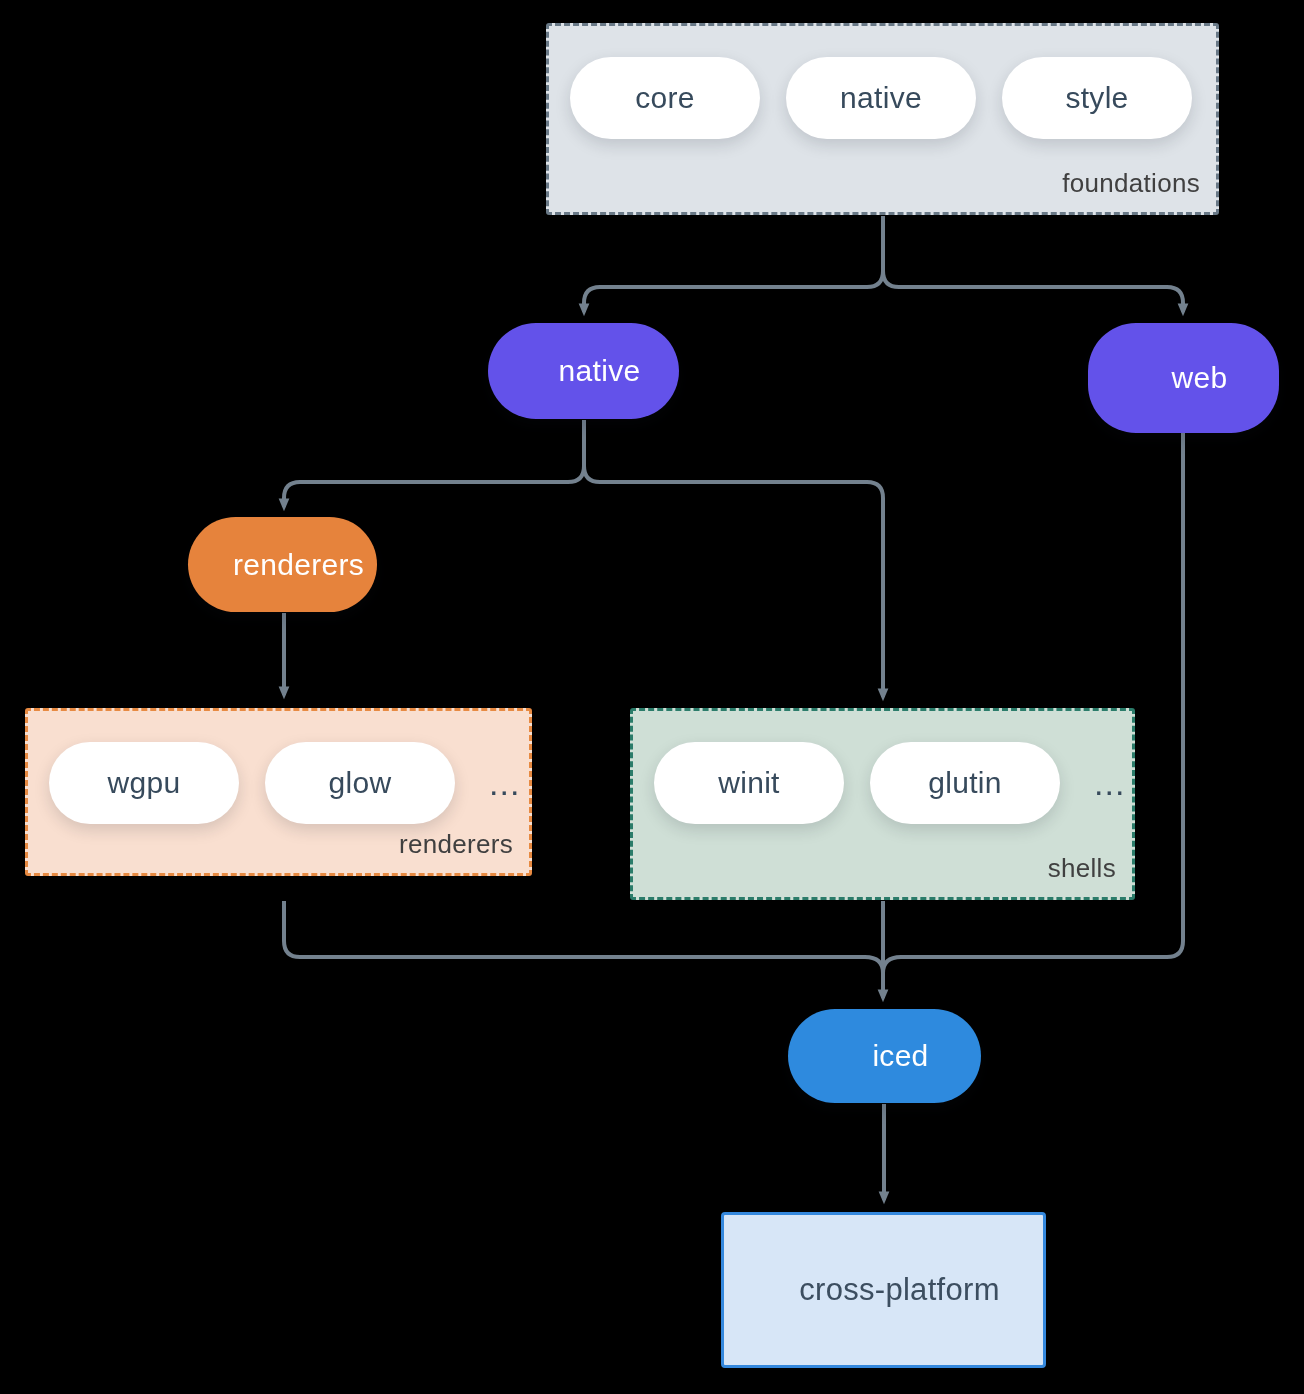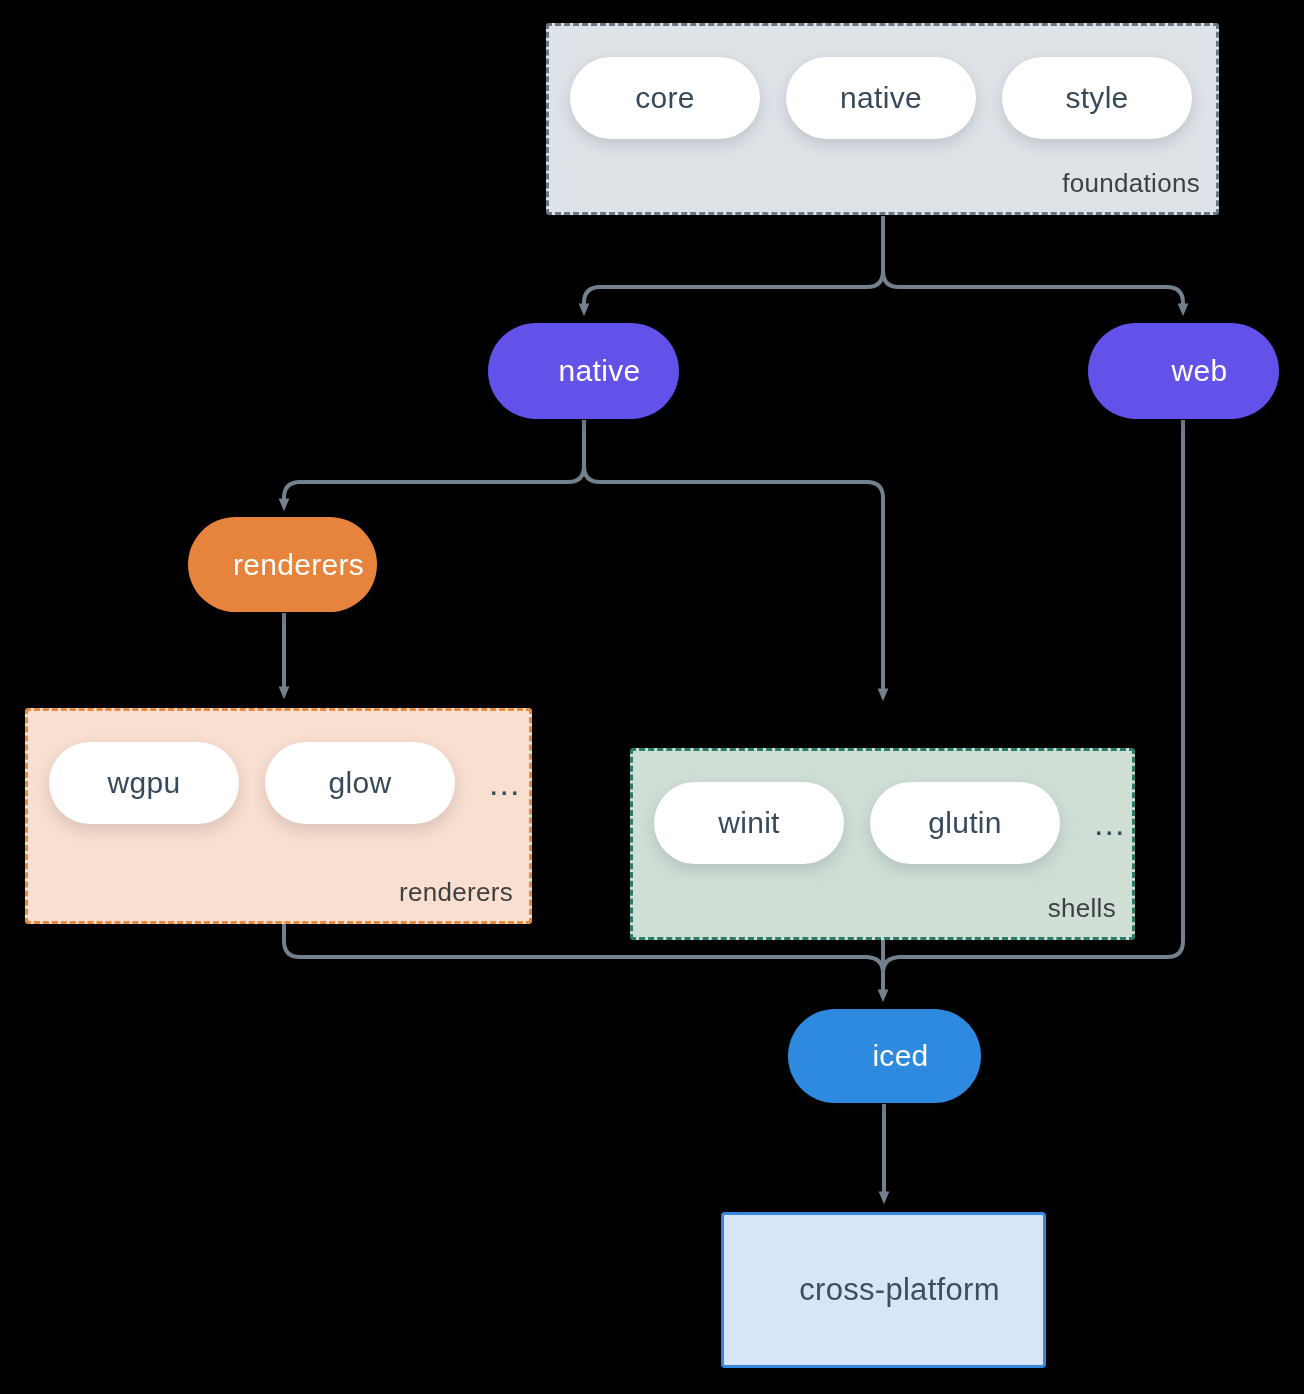--- a/index.html
+++ b/index.html
@@ -6,40 +6,40 @@
   .stage{
     position:relative;width:1304px;height:1394px;background:#000000;
     font-family:"Liberation Sans","DejaVu Sans",sans-serif;overflow:hidden;
   }
   .connectors{position:absolute;left:0;top:0;z-index:1;}
   .node,.group{position:absolute;z-index:2;box-sizing:border-box;padding-left:32px;}
 
   
   .group{border:3px dashed;border-radius:3px;}
   .group.foundations{left:546px;top:23px;width:673px;height:192px;background:#dee3e8;border-color:#697987;}
-  .group.renderers{left:25px;top:708px;width:507px;height:216px;background:#f9dfd0;border-color:#e78a42;}
-  .group.shells{left:630px;top:708px;width:505px;height:192px;background:#cfdfd6;border-color:#2b7c6a;margin-top:40px;}
+  .group.renderers{left:25px;top:708px;width:507px;height:168px;background:#f9dfd0;border-color:#e78a42;}
+  .group.shells{left:630px;top:708px;width:505px;height:192px;background:#cfdfd6;border-color:#2b7c6a;}
   .pill-row{position:absolute;left:21px;top:31px;display:flex;align-items:center;}
   .group-label{
     position:absolute;right:16px;bottom:13px;font-size:26px;color:#404040;letter-spacing:.3px;
   }
 
   
   .pill{
     display:flex;align-items:center;justify-content:center;
     border-radius:48px;font-size:30px;letter-spacing:.3px;
     box-shadow:0 6px 16px rgba(20,30,40,.15);
   }
   .pill.white{width:190px;height:82px;background:#ffffff;color:#374a5c;border-radius:41px;}
   .pill-row .pill.white{margin-right:26px;}
   .ellipsis{font-size:34px;color:#374a5c;margin-left:8px;letter-spacing:1px;}
 
   .node.pill{position:absolute;color:#ffffff;}
   .node.native{left:488px;top:323px;width:191px;height:96px;background:#6352ea;text-align:right;}
-  .node.web{left:1088px;top:323px;width:191px;height:96px;background:#6352ea;}
+  .node.web{left:1088px;top:323px;width:191px;height:110px;background:#6352ea;}
   .node.graphics{left:188px;top:517px;width:189px;height:95px;background:#e6833c;}
   .node.iced{left:788px;top:1009px;width:193px;height:94px;background:#2e8ade;}
 
   
   .app-box{
     left:721px;top:1212px;width:325px;height:156px;background:#d7e6f7;
     border:3px solid #3488dd;border-radius:4px;
     display:flex;flex-direction:column;align-items:center;justify-content:center;
     color:#3c4e60;font-size:31px;line-height:48px;letter-spacing:.3px;
   }

